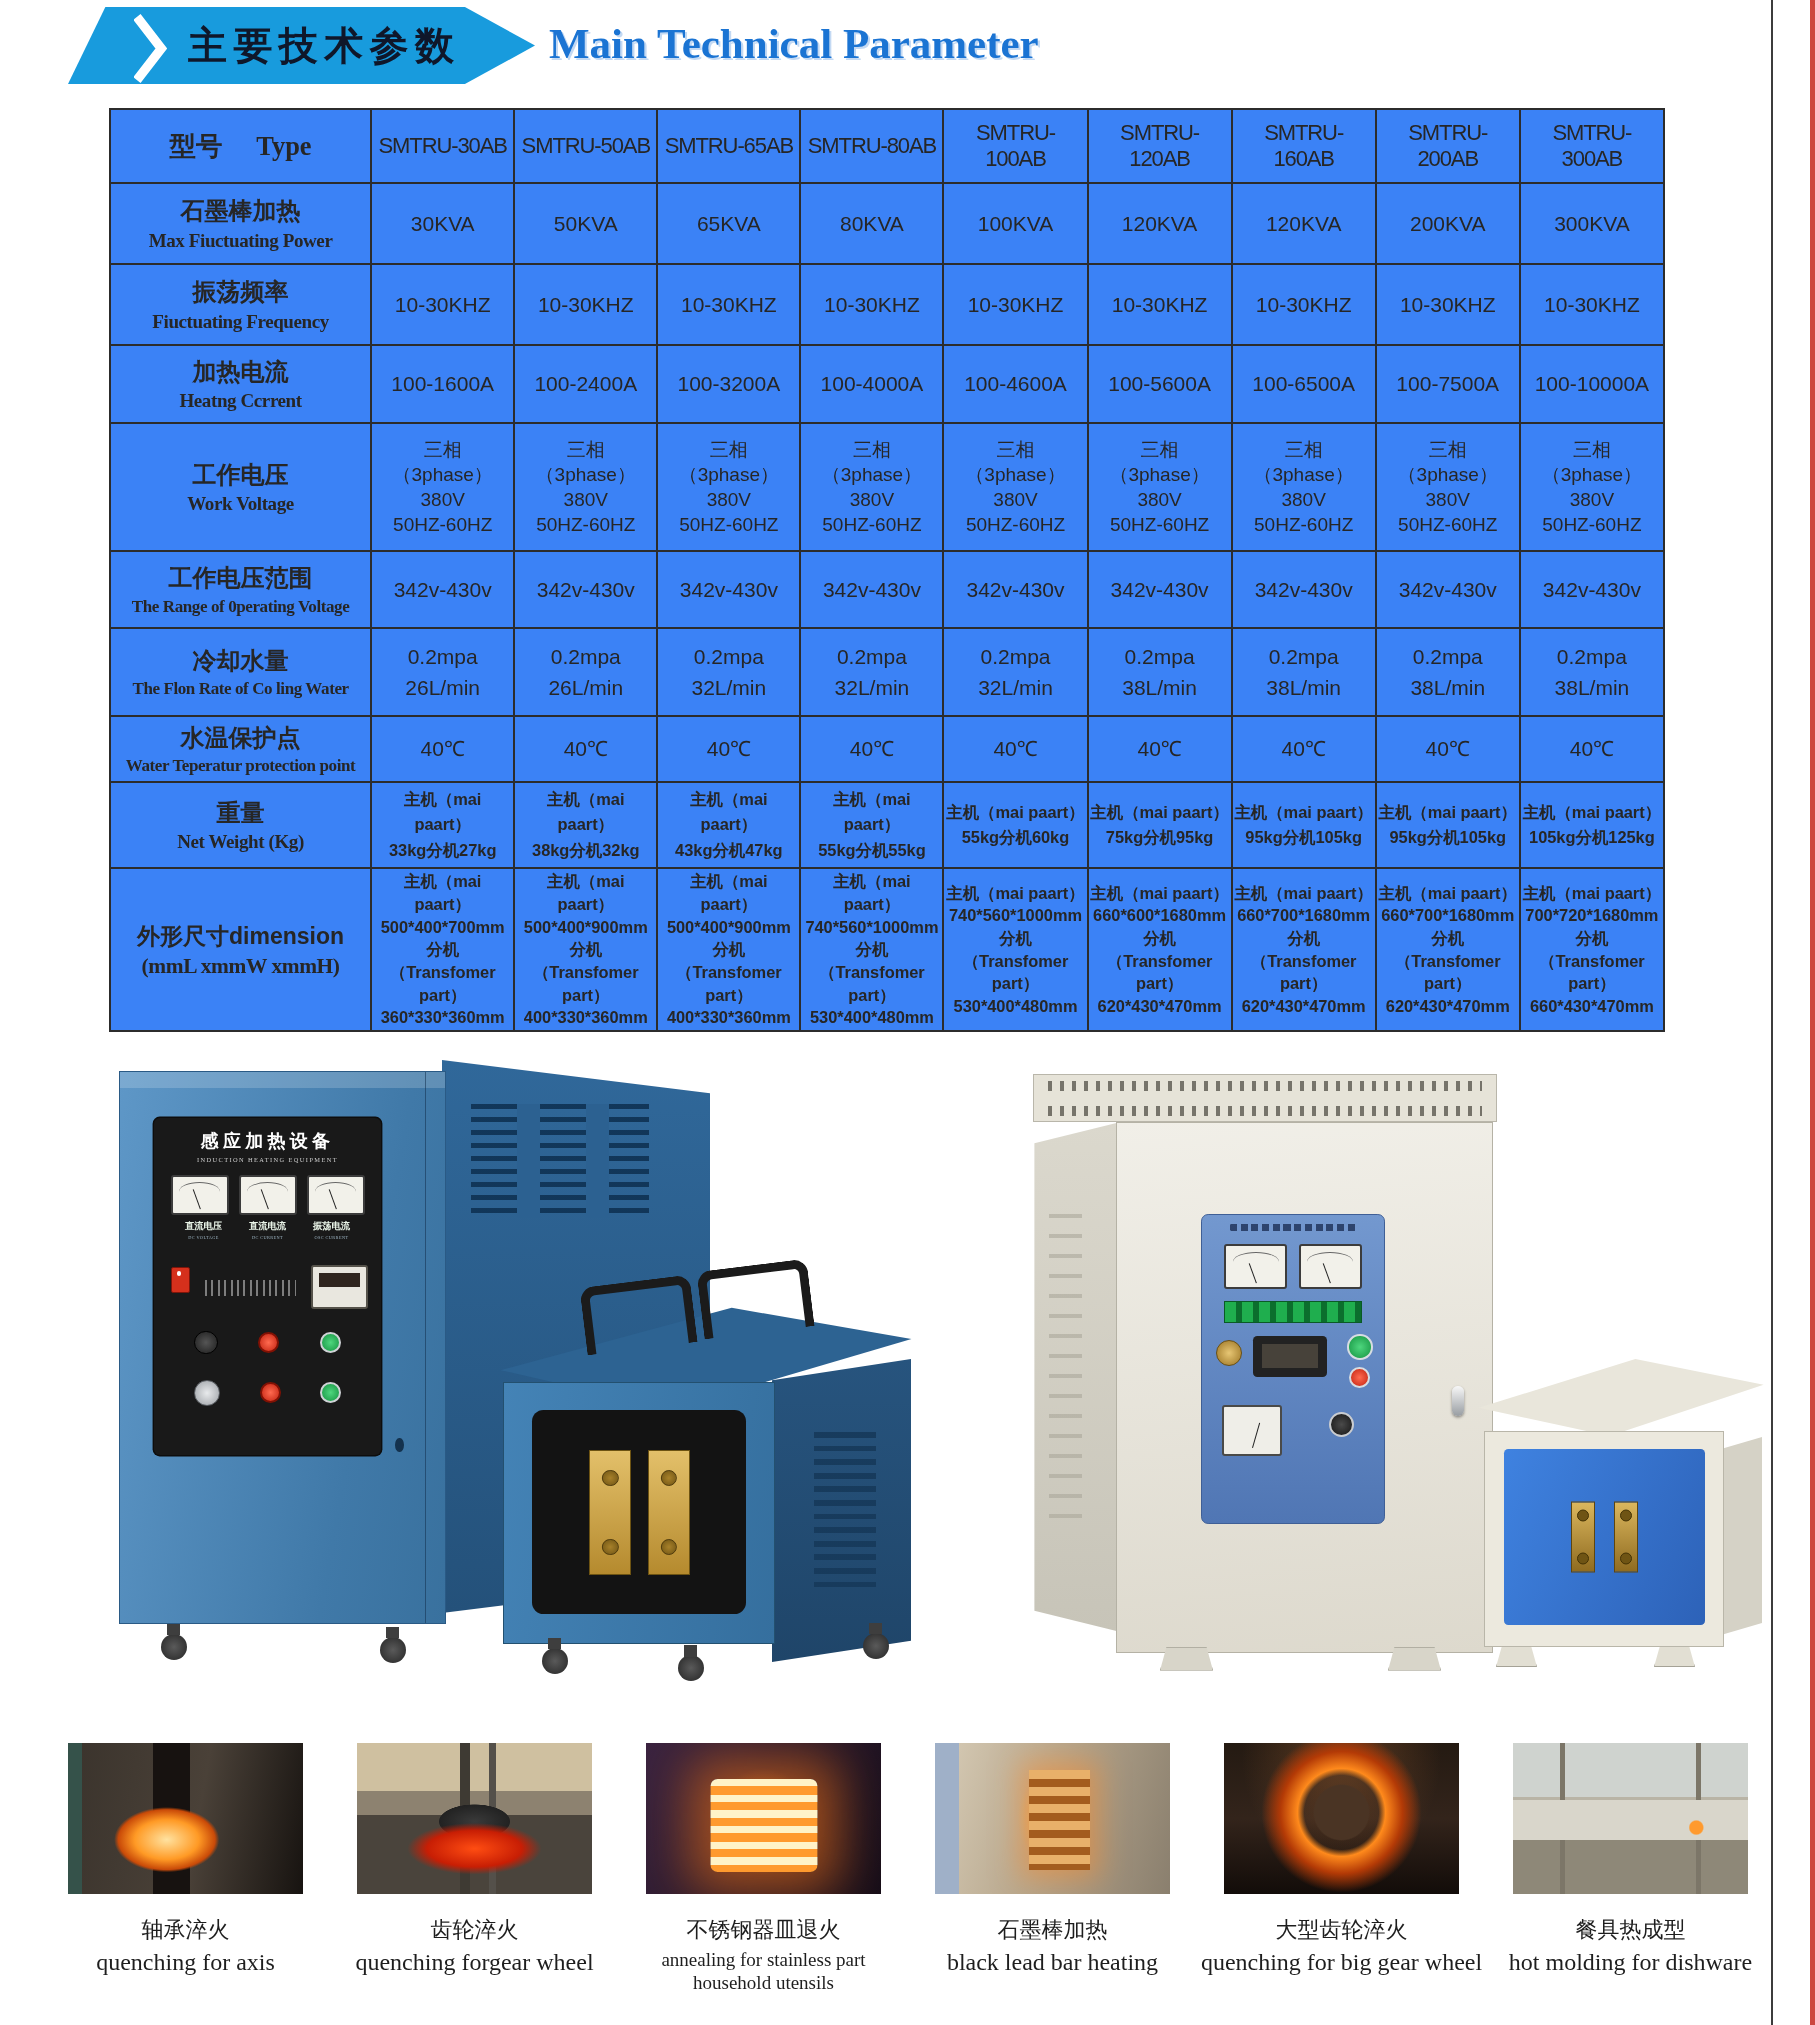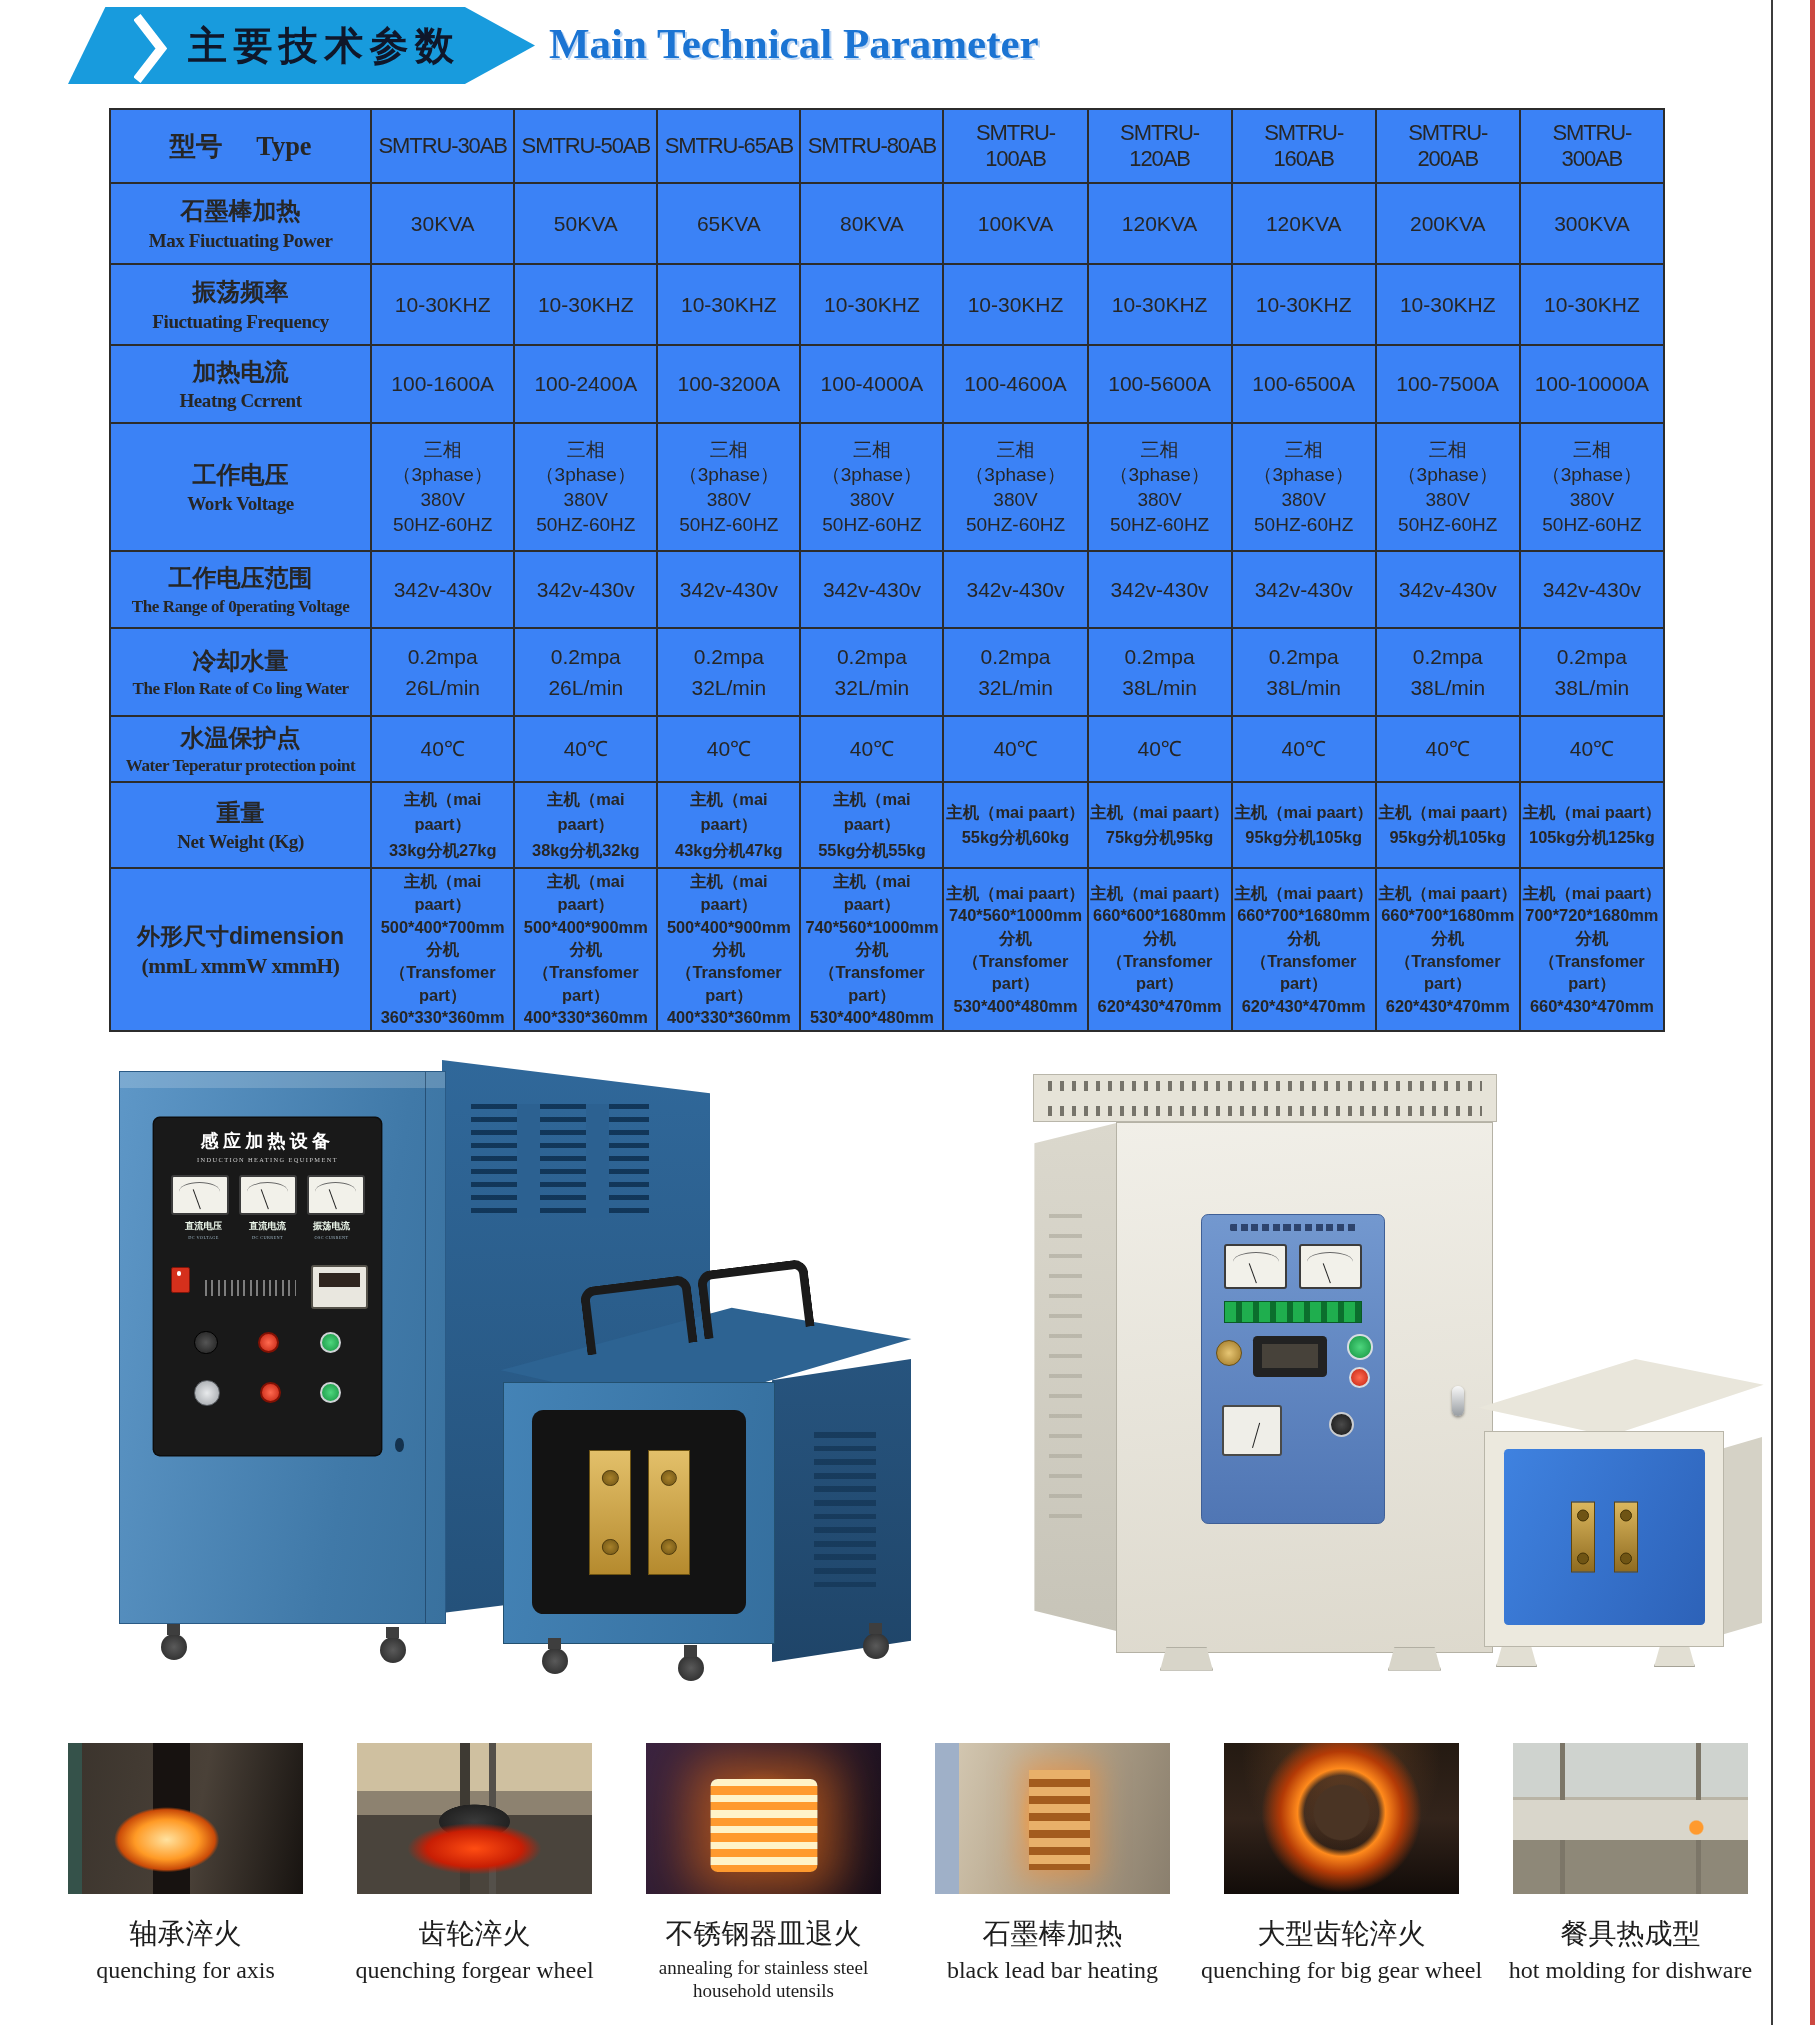--- a/index.html
+++ b/index.html
@@ -177,21 +177,21 @@
   .ru-brass::before{top:7.1px;} .ru-brass::after{bottom:7.1px;}
   .ru-b1{left:calc(50% - 33px);} .ru-b2{left:calc(50% + 10px);}
   .ru-foot{position:absolute;width:39px;height:18.6px;background:#e2dfd3;border:1.4px solid #a5a296;
         clip-path:polygon(14% 0,86% 0,100% 100%,0 100%);}
   .ru-fa{left:26px;bottom:10px;} .ru-fb{left:184px;bottom:10px;}
 
   
   .apps{position:absolute;left:68px;top:1743px;width:1688px;display:flex;gap:54px;}
   .app{width:235px;display:flex;flex-direction:column;align-items:center;}
   .photo{width:235px;height:151px;}
-  .cap-zh{margin-top:21.4px;font-size:28px;color:#1e1e1e;text-align:center;font-family:"Liberation Serif",serif;white-space:nowrap;}
+  .cap-zh{margin-top:21.4px;font-size:22px;color:#1e1e1e;text-align:center;font-family:"Liberation Serif",serif;white-space:nowrap;}
   .cap-en{font-family:"Liberation Serif",serif;font-size:24px;color:#1e1e1e;text-align:center;line-height:1.22;
           width:285px;margin-top:2.9px;}
   .cap-en.small{font-size:19px;width:257px;}
 
   .p1{background:
       radial-gradient(ellipse 71px 44px at 42% 64%,#ffe2a0,#ff9a25 45%,#c94a08 68%,rgba(0,0,0,0) 74%),
       linear-gradient(90deg,#35524a 0,#35524a 14.3px,rgba(0,0,0,0) 14.3px),
       linear-gradient(90deg,rgba(0,0,0,0) 0 36%,#171210 36% 52%,rgba(0,0,0,0) 52%),
       linear-gradient(100deg,#3a332c,#4a4138 55%,#171310);}
   .p2{background:
@@ -601,21 +601,21 @@
       <div class="cap-en">quenching for axis</div>
     </div>
     <div class="app">
       <div class="photo p2"></div>
       <div class="cap-zh">齿轮淬火</div>
       <div class="cap-en">quenching forgear wheel</div>
     </div>
     <div class="app">
       <div class="photo p3"></div>
       <div class="cap-zh">不锈钢器皿退火</div>
-      <div class="cap-en small">annealing for stainless steel household utensils</div>
+      <div class="cap-en small">annealing for stainless part household utensils</div>
     </div>
     <div class="app">
       <div class="photo p4"></div>
       <div class="cap-zh">石墨棒加热</div>
       <div class="cap-en">black lead bar heating</div>
     </div>
     <div class="app">
       <div class="photo p5"></div>
       <div class="cap-zh">大型齿轮淬火</div>
       <div class="cap-en">quenching for big gear wheel</div>

